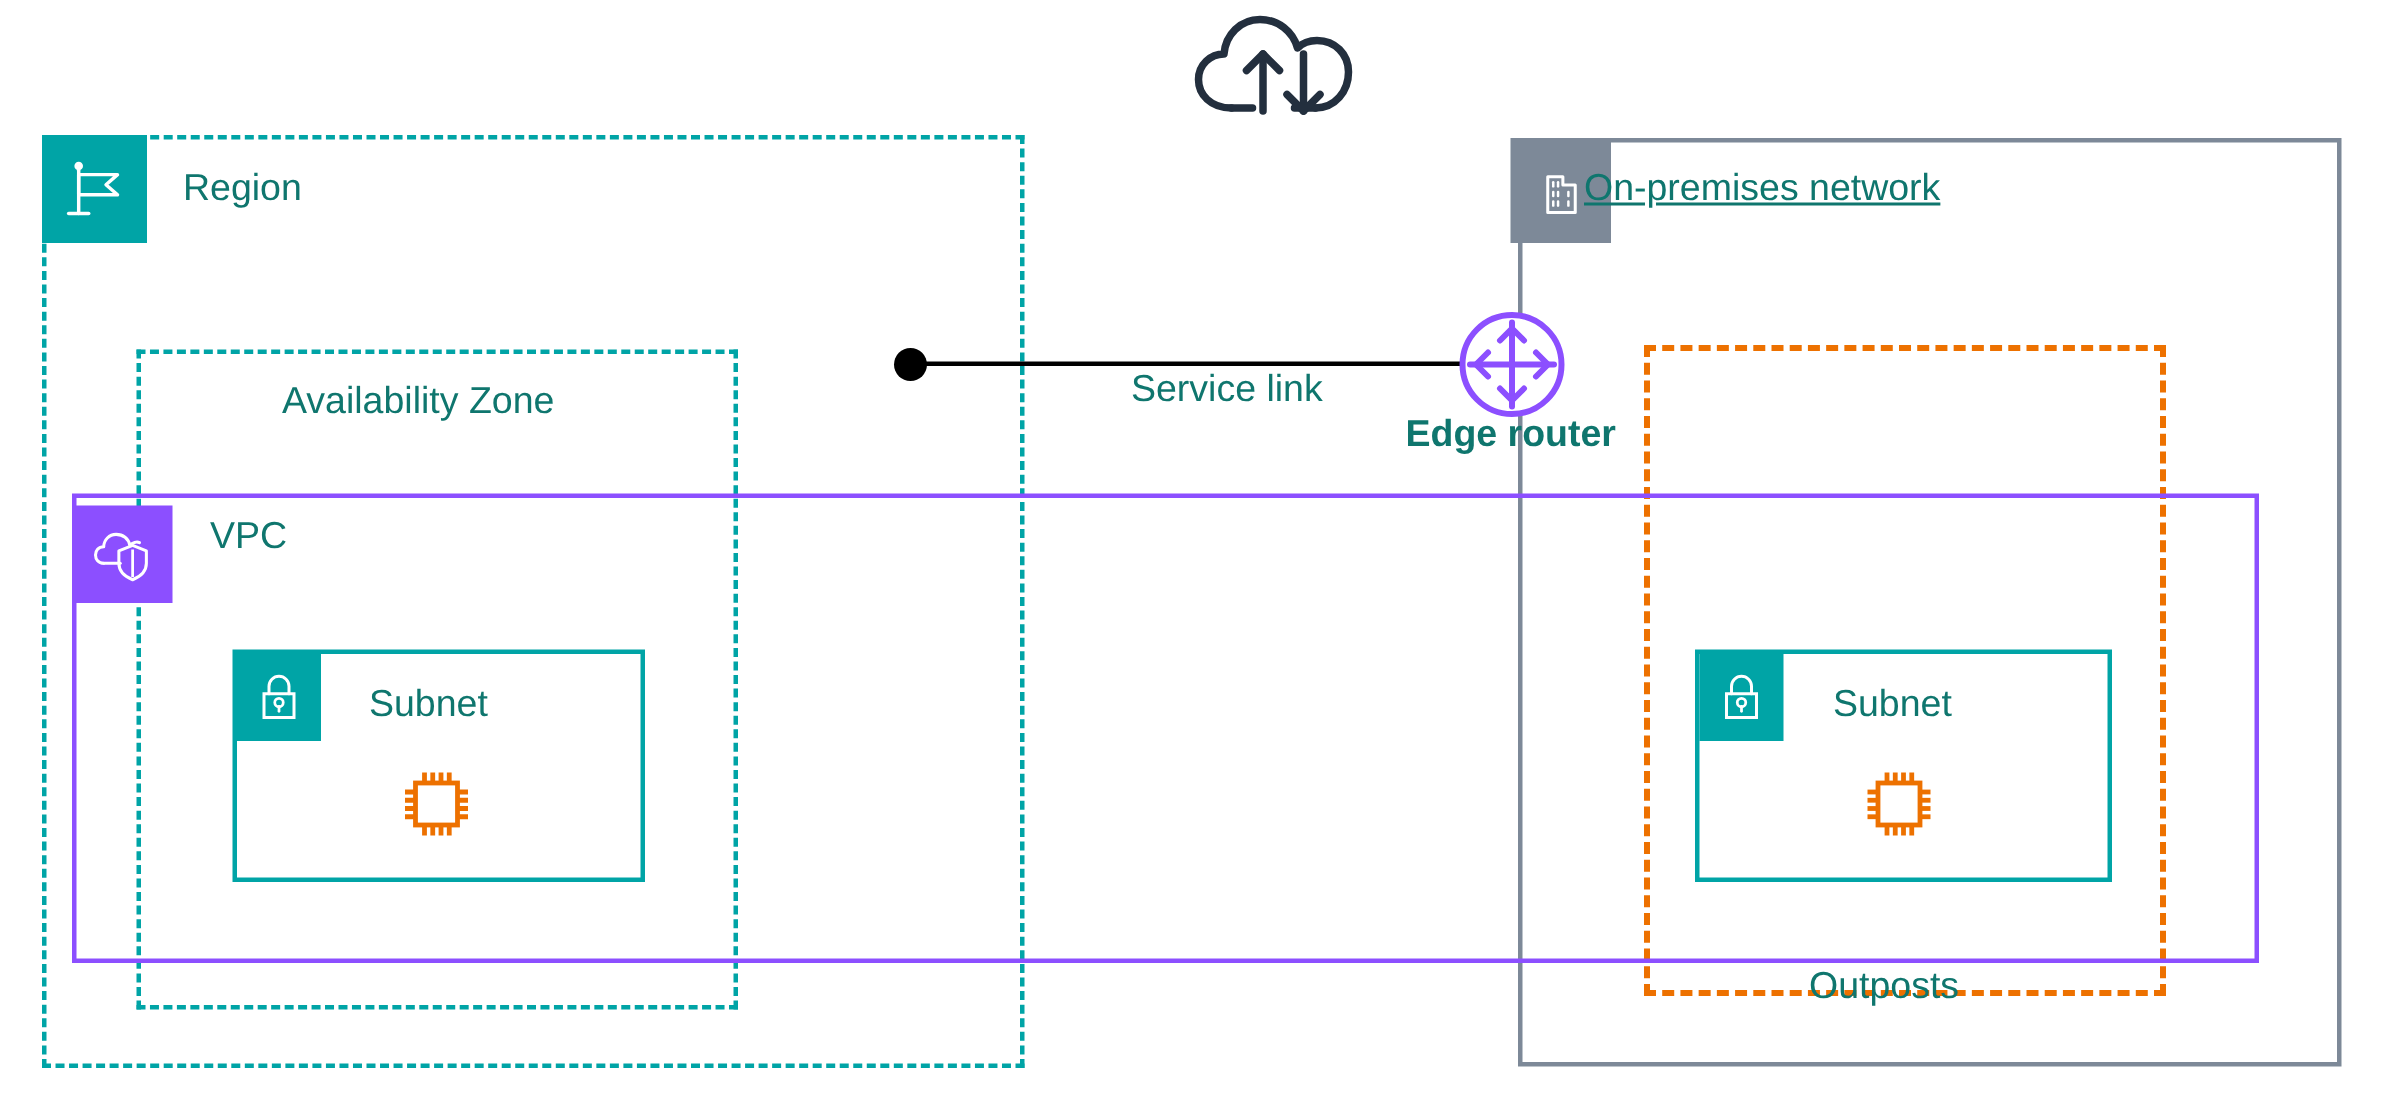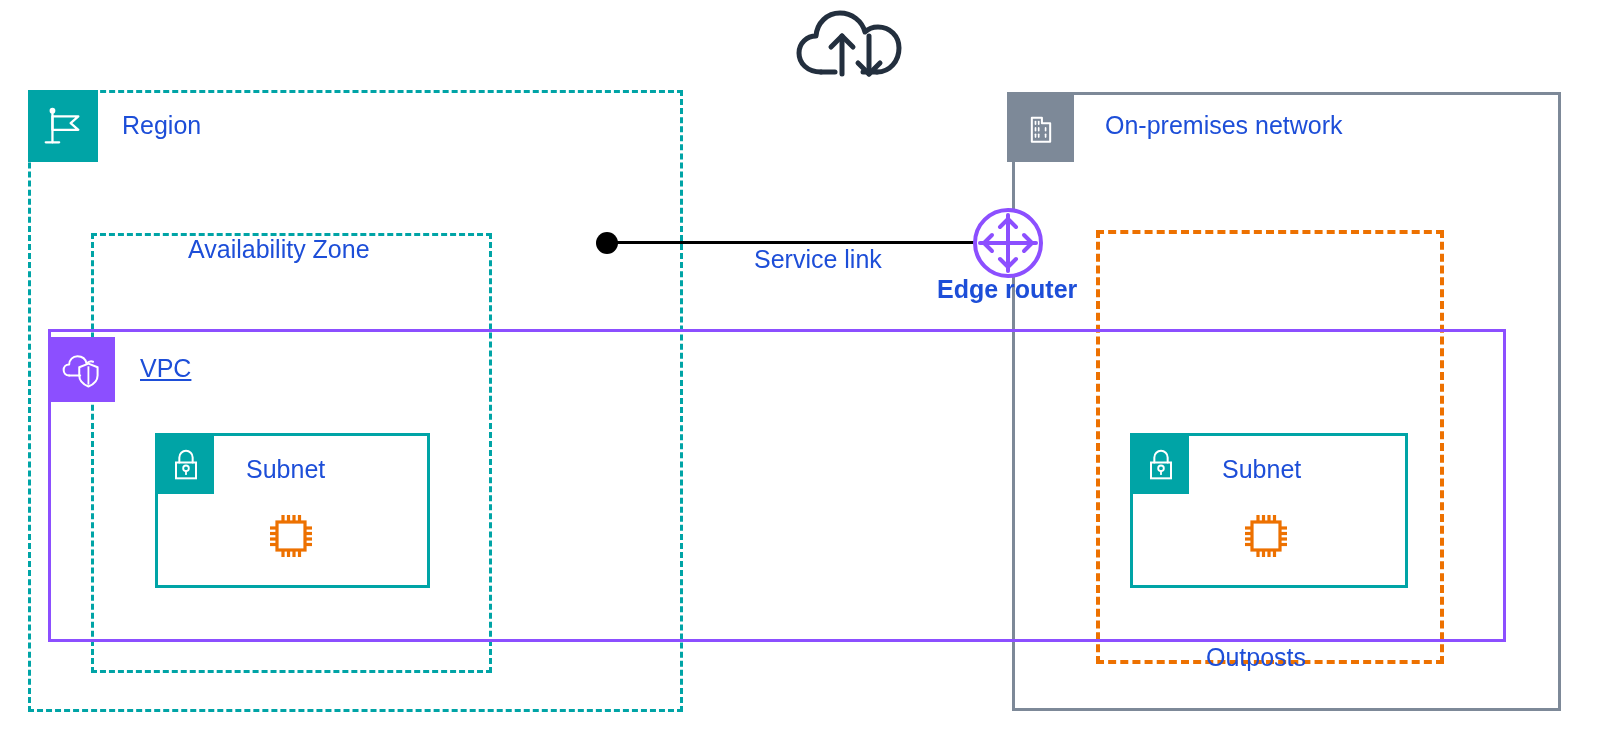--- a/index.html
+++ b/index.html
@@ -111,29 +111,29 @@
     align-items: center;
     justify-content: center;
     box-sizing: border-box;
   }
   .tile-subnet-left  { left: 158px;  top: 436px; }
   .tile-subnet-right { left: 1133px; top: 436px; }
 
   
   .label {
     position: absolute;
-    color: #1d4ed8;
+    color: #0f766e;
     font-size: 25px;
     line-height: 1.1;
     white-space: nowrap;
   }
   .lbl-region   { left: 122px;  top: 112px; }
-  .lbl-az       { left: 188px;  top: 236px; }
-  .lbl-vpc      { left: 140px;  top: 355px; text-decoration: underline; }
-  .lbl-onprem   { left: 1105px; top: 112px; }
+  .lbl-az       { left: 188px;  top: 254px; }
+  .lbl-vpc      { left: 140px;  top: 344px; }
+  .lbl-onprem   { left: 1056px; top: 112px; text-decoration: underline; }
   .lbl-subnet-l { left: 246px;  top: 456px; }
   .lbl-subnet-r { left: 1222px; top: 456px; }
   .lbl-outposts { left: 1206px; top: 644px; }
   .lbl-svclink  { left: 754px;  top: 246px; text-align: right; }
   .lbl-edgerouter { left: 937px; top: 276px; font-weight: bold; }
 
   
   .cloud-sync-icon {
     position: absolute;
     left: 793px;

